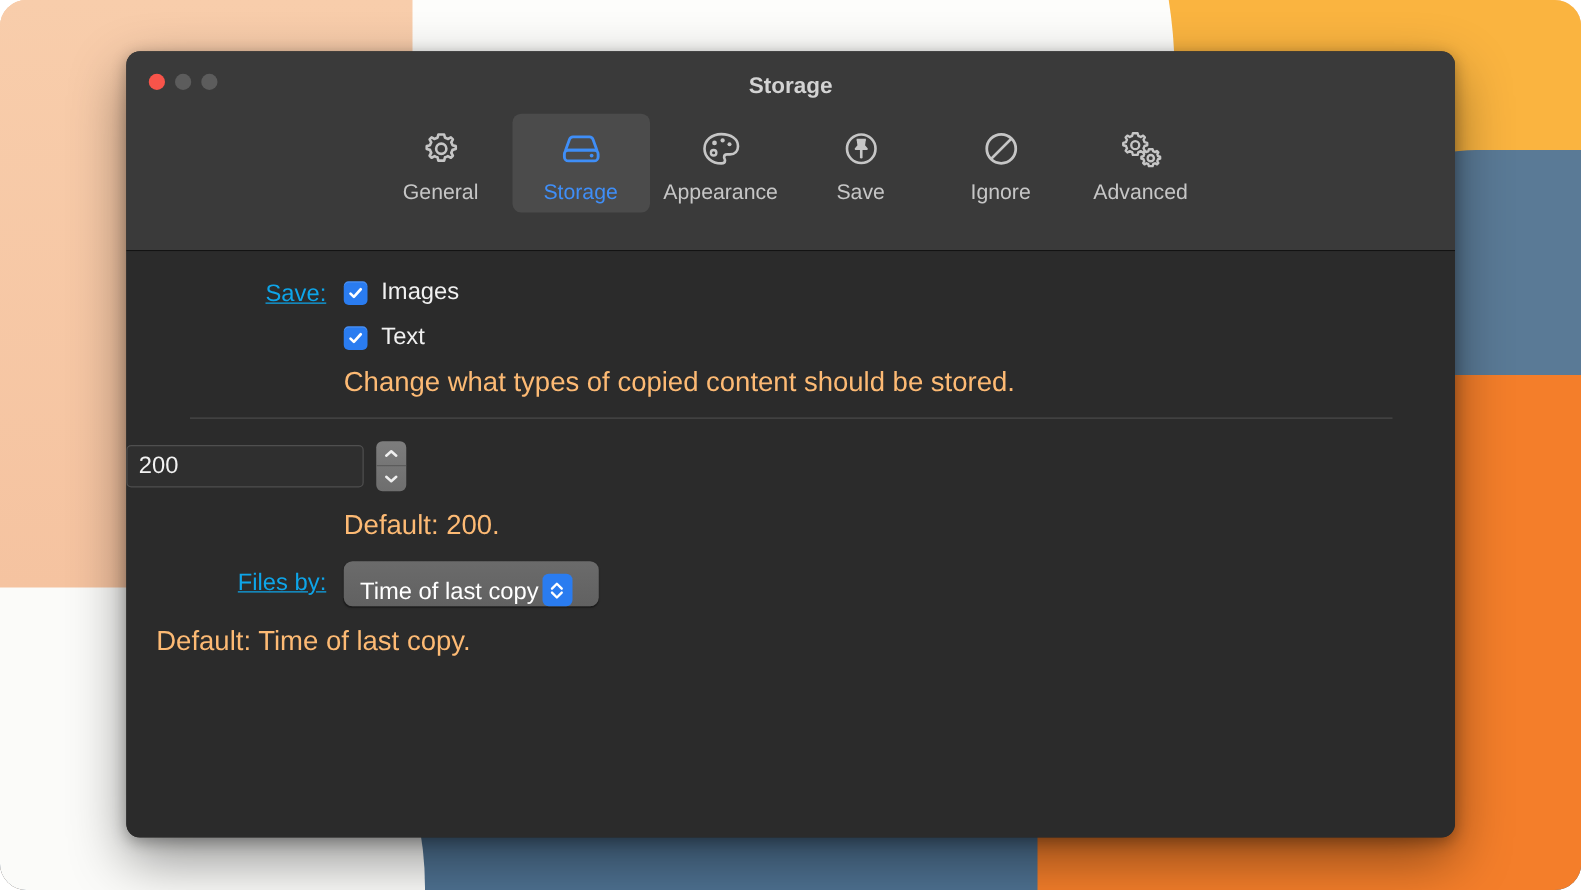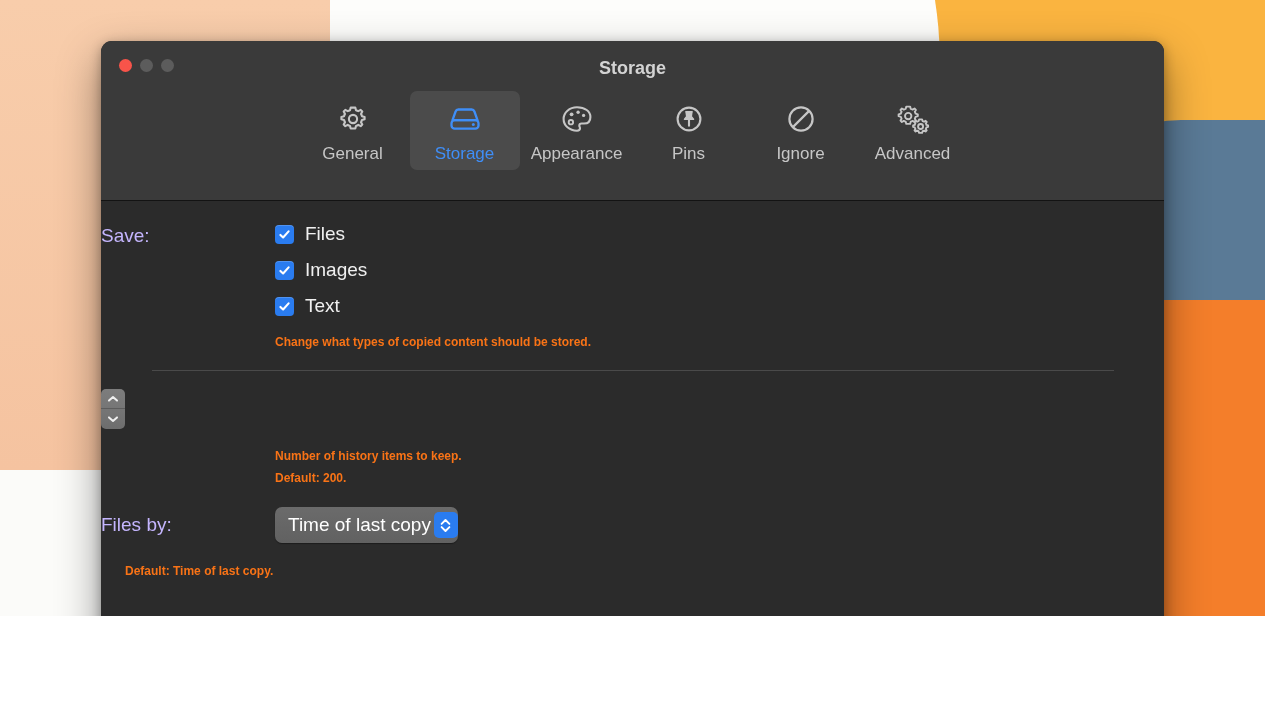--- a/index.html
+++ b/index.html
@@ -8,23 +8,24 @@
     width: 1265px;
     height: 712px;
     overflow: hidden;
     font-family: "Liberation Sans", sans-serif;
   }
 
   
   #desktop {
     position: relative;
     width: 1265px;
-    height: 616px;
+    height: 712px;
     background: #f5c9a8;
     overflow: hidden;
+    border-radius: 21px;
   }
 
   .wp-shape { position: absolute; }
 
   
   #wp-peach {
     left: 0; top: 0; width: 560px; height: 712px;
     background: linear-gradient(180deg, #f8cdab 0%, #f6c5a0 60%, #f3bd95 100%);
   }
 
@@ -168,26 +169,27 @@
     padding-top: 22px;
   }
 
   .row {
     display: flex;
     align-items: flex-start;
   }
 
   .row-label {
     width: 174px;
-    text-align: left;
+    text-align: right;
     padding-right: 14px;
-    color: #c4b5fd;
+    color: #0ea5e9;
     font-size: 19px;
     line-height: 26px;
     flex: 0 0 auto;
+    text-decoration: underline;
   }
 
   .row-field { flex: 1 1 auto; }
 
   
   .check-row {
     display: flex;
     align-items: center;
     gap: 11px;
     margin-bottom: 14px;
@@ -205,24 +207,23 @@
     box-shadow: inset 0 1px 0 rgba(255,255,255,0.18);
   }
   .checkbox svg { display: block; }
 
   .check-label {
     color: #f0f0f0;
     font-size: 19px;
   }
 
   .help-text {
-    color: #f97316;
-    font-size: 12px;
+    color: #fdba74;
+    font-size: 22px;
     line-height: 22px;
-    font-weight: bold;
   }
 
   #save-help { margin-top: 14px; }
 
   hr.divider {
     border: none;
     border-top: 1px solid #4a4a4a;
     margin: 17px 0 0 0;
     width: 962px;
     margin-left: 51px;
@@ -268,25 +269,25 @@
   .stepper-half.top { border-bottom: 1px solid #5c5c5c; }
   .stepper svg { display: block; }
 
   #size-help { margin-top: 16px; }
 
   
   #sort-row { margin-top: 18px; align-items: center; }
 
   #sort-select {
     display: inline-flex;
-    align-items: center;
+    align-items: flex-end;
     height: 36px;
     background: linear-gradient(180deg, #6b6b6b 0%, #616161 100%);
     border-radius: 7px;
-    padding: 0 0 0 13px;
+    padding: 0 21px 0 13px;
     gap: 3px;
     box-shadow: 0 1px 1px rgba(0,0,0,0.35);
   }
   #sort-value {
     color: #ffffff;
     font-size: 19px;
     white-space: nowrap;
   }
   #sort-indicator {
     width: 24px; height: 26px;
@@ -363,21 +364,21 @@
         </div>
 
         <div class="tab">
           <span class="tab-icon">
             <svg width="36" height="36" viewBox="0 0 36 36" fill="none" stroke="#c6c6c6" stroke-width="2.1">
               <circle cx="18" cy="18" r="11.4"></circle>
               <path d="M14.3 10.9 h7.4 M15.2 10.9 l0.6 4.6 -2.2 2.7 h8.8 l-2.2-2.7 0.6-4.6" fill="#c6c6c6" stroke="#c6c6c6" stroke-width="1.7" stroke-linejoin="round"></path>
               <path d="M18 18.2 v6.6" stroke-linecap="round"></path>
             </svg>
           </span>
-          <span class="tab-label">Pins</span>
+          <span class="tab-label">Save</span>
         </div>
 
         <div class="tab">
           <span class="tab-icon">
             <svg width="36" height="36" viewBox="0 0 36 36" fill="none" stroke="#c6c6c6" stroke-width="2.2">
               <circle cx="18" cy="18" r="11.6"></circle>
               <line x1="10.1" y1="25.9" x2="25.9" y2="10.1" stroke-linecap="round"></line>
             </svg>
           </span>
           <span class="tab-label">Ignore</span>
@@ -397,28 +398,20 @@
 
       </div>
     </div>
 
     <div id="content">
 
       <div class="row">
         <div class="row-label">Save:</div>
         <div class="row-field">
 
-          <div class="check-row">
-            <span class="checkbox">
-              <svg width="13" height="13" viewBox="0 0 13 13" fill="none" stroke="#ffffff" stroke-width="2.1" stroke-linecap="round" stroke-linejoin="round">
-                <path d="M2.4 6.9 L5.1 9.5 L10.6 3.4"></path>
-              </svg>
-            </span>
-            <span class="check-label">Files</span>
-          </div>
 
           <div class="check-row">
             <span class="checkbox">
               <svg width="13" height="13" viewBox="0 0 13 13" fill="none" stroke="#ffffff" stroke-width="2.1" stroke-linecap="round" stroke-linejoin="round">
                 <path d="M2.4 6.9 L5.1 9.5 L10.6 3.4"></path>
               </svg>
             </span>
             <span class="check-label">Images</span>
           </div>
 
@@ -433,38 +426,38 @@
 
           <div class="help-text" id="save-help">Change what types of copied content should be stored.</div>
         </div>
       </div>
 
       <hr class="divider">
 
       <div class="row" id="size-row">
         <div class="row-field">
           <div id="size-field-wrap">
+            <input id="size-input" type="text" value="200" style="">
             <span class="stepper">
               <span class="stepper-half top">
                 <svg width="12" height="8" viewBox="0 0 12 8" fill="none" stroke="#efefef" stroke-width="2" stroke-linecap="round" stroke-linejoin="round">
                   <path d="M2 5.6 L6 2 L10 5.6"></path>
                 </svg>
               </span>
               <span class="stepper-half">
                 <svg width="12" height="8" viewBox="0 0 12 8" fill="none" stroke="#efefef" stroke-width="2" stroke-linecap="round" stroke-linejoin="round">
                   <path d="M2 2.4 L6 6 L10 2.4"></path>
                 </svg>
               </span>
             </span>
           </div>
         </div>
       </div>
 
       <div class="indent help-text" id="size-help">
-        <div>Number of history items to keep.</div>
         <div>Default: 200.</div>
       </div>
 
       <div class="row" id="sort-row">
         <div class="row-label">Files by:</div>
         <div class="row-field">
           <span id="sort-select">
             <span id="sort-value">Time of last copy</span>
             <span id="sort-indicator">
               <svg width="13" height="17" viewBox="0 0 13 17" fill="none" stroke="#ffffff" stroke-width="1.9" stroke-linecap="round" stroke-linejoin="round">

